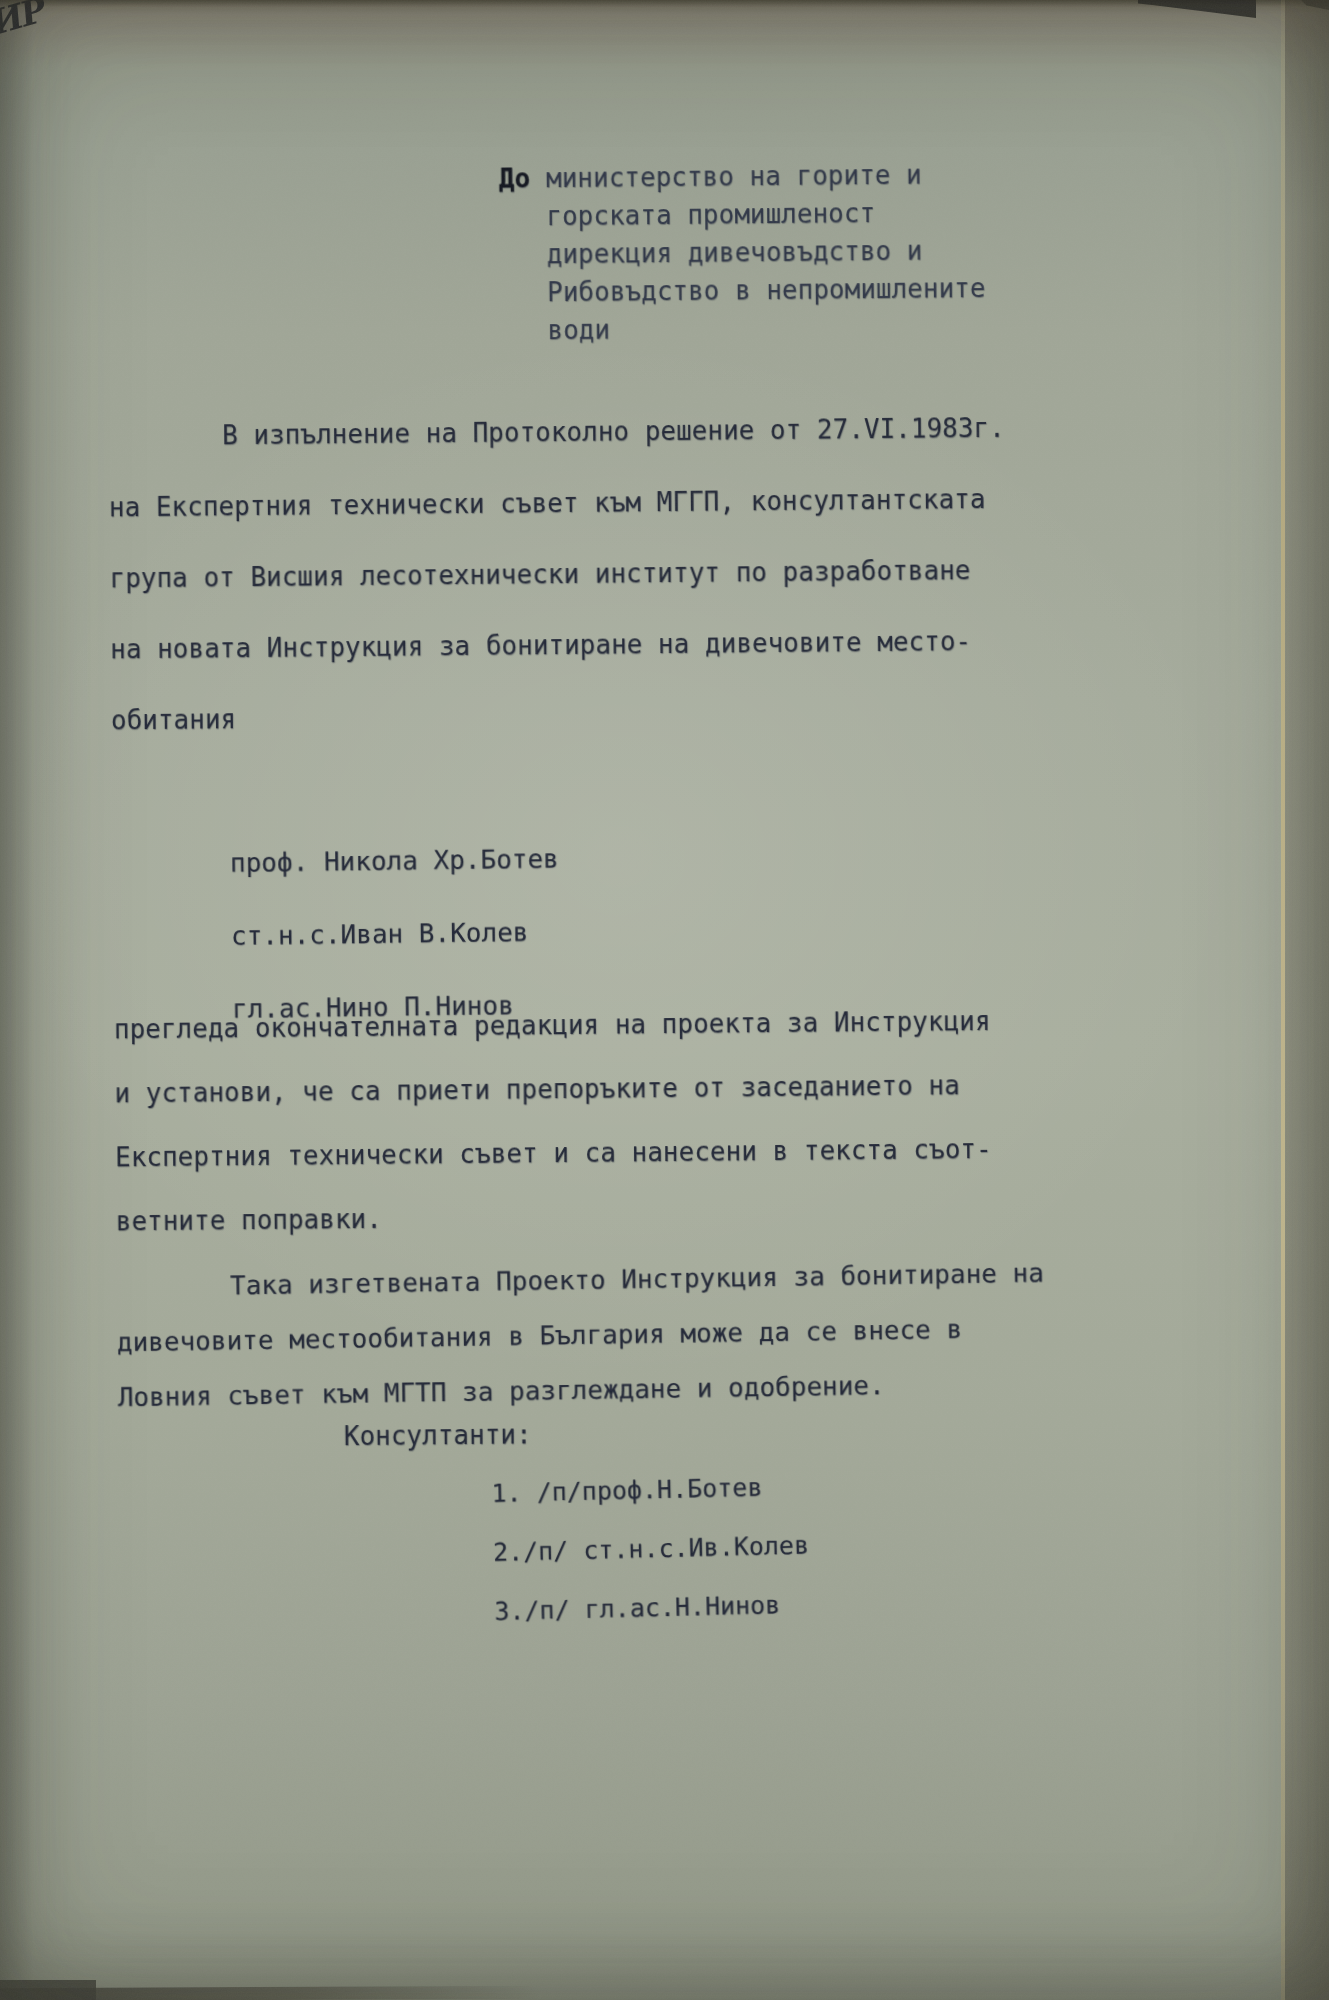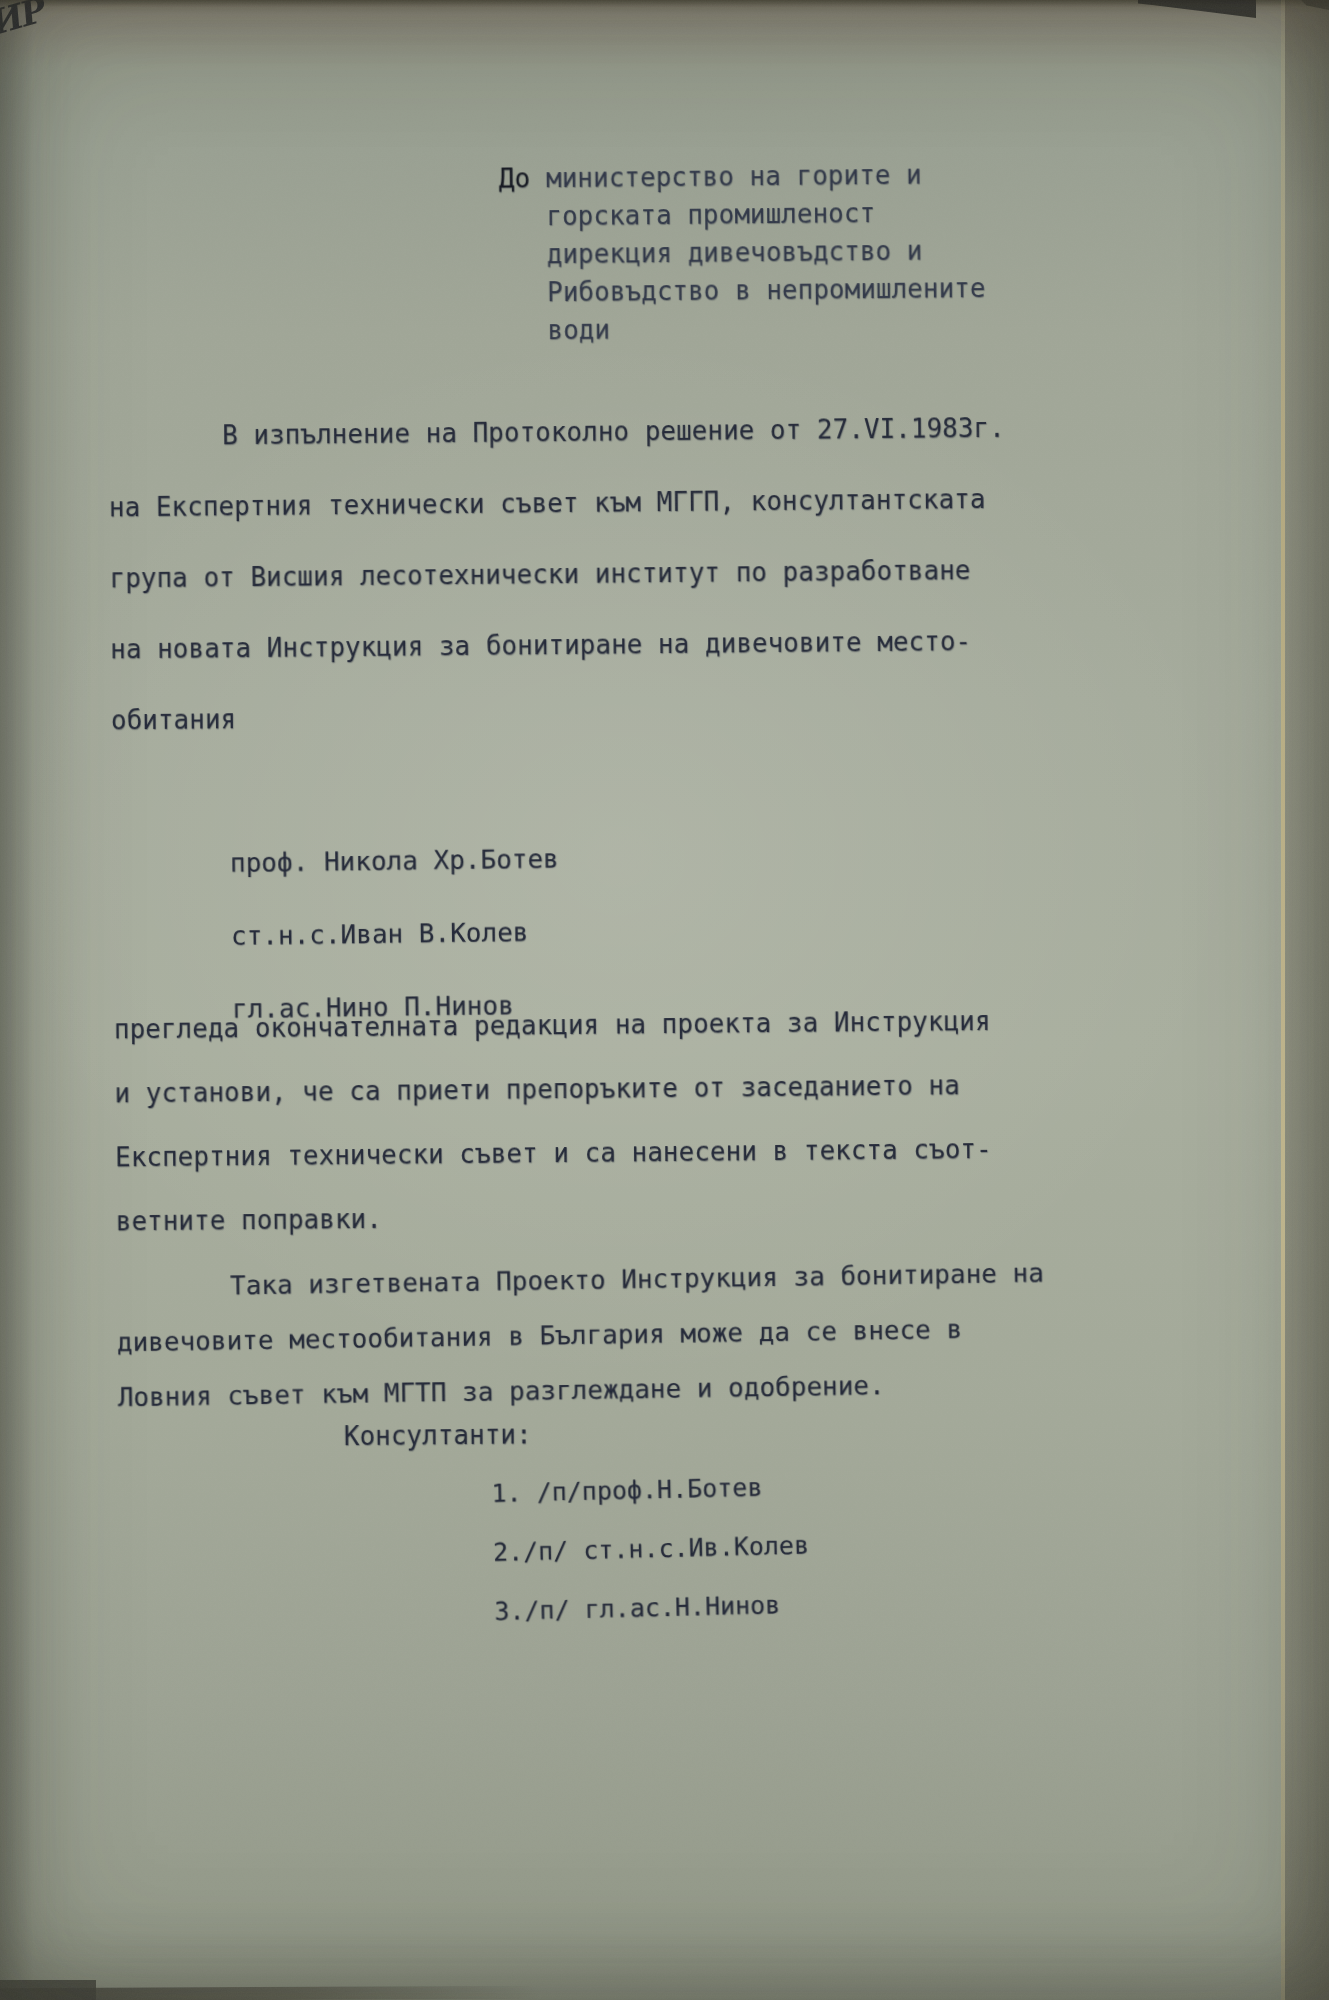--- a/index.html
+++ b/index.html
@@ -68,21 +68,21 @@
     color:rgba(24,30,48,0.90);
   }
   .content .line { white-space:nowrap; }
   .tw { text-shadow:0.5px 0.6px 0.9px rgba(20,26,42,0.35); }
 
   .recipient {
     position:absolute; left:497px; top:158px;
     display:flex; align-items:flex-start; gap:16px;
     font-size:26px;
   }
-  .recipient .salutation { font-weight:normal; color:rgba(14,17,27,0.95); line-height:38px; }
+  .recipient .salutation { font-weight:bold; color:rgba(14,17,27,0.95); line-height:38px; }
   .recipient .addr { line-height:38px; color:rgba(30,38,60,0.80); }
 
   .para { position:absolute; font-size:26px; }
   .p1 { left:104px; top:396px; line-height:71px; }
   .p1 .first { padding-left:114px; }
   .names { left:222px; top:822px; line-height:73px; transform:rotate(-0.2deg); }
   .p2 { left:104px; top:992px; line-height:64px; }
   .p3 { left:104px; top:1252px; line-height:55px; transform:rotate(-0.35deg); }
   .p3 .first { padding-left:114px; }
 

